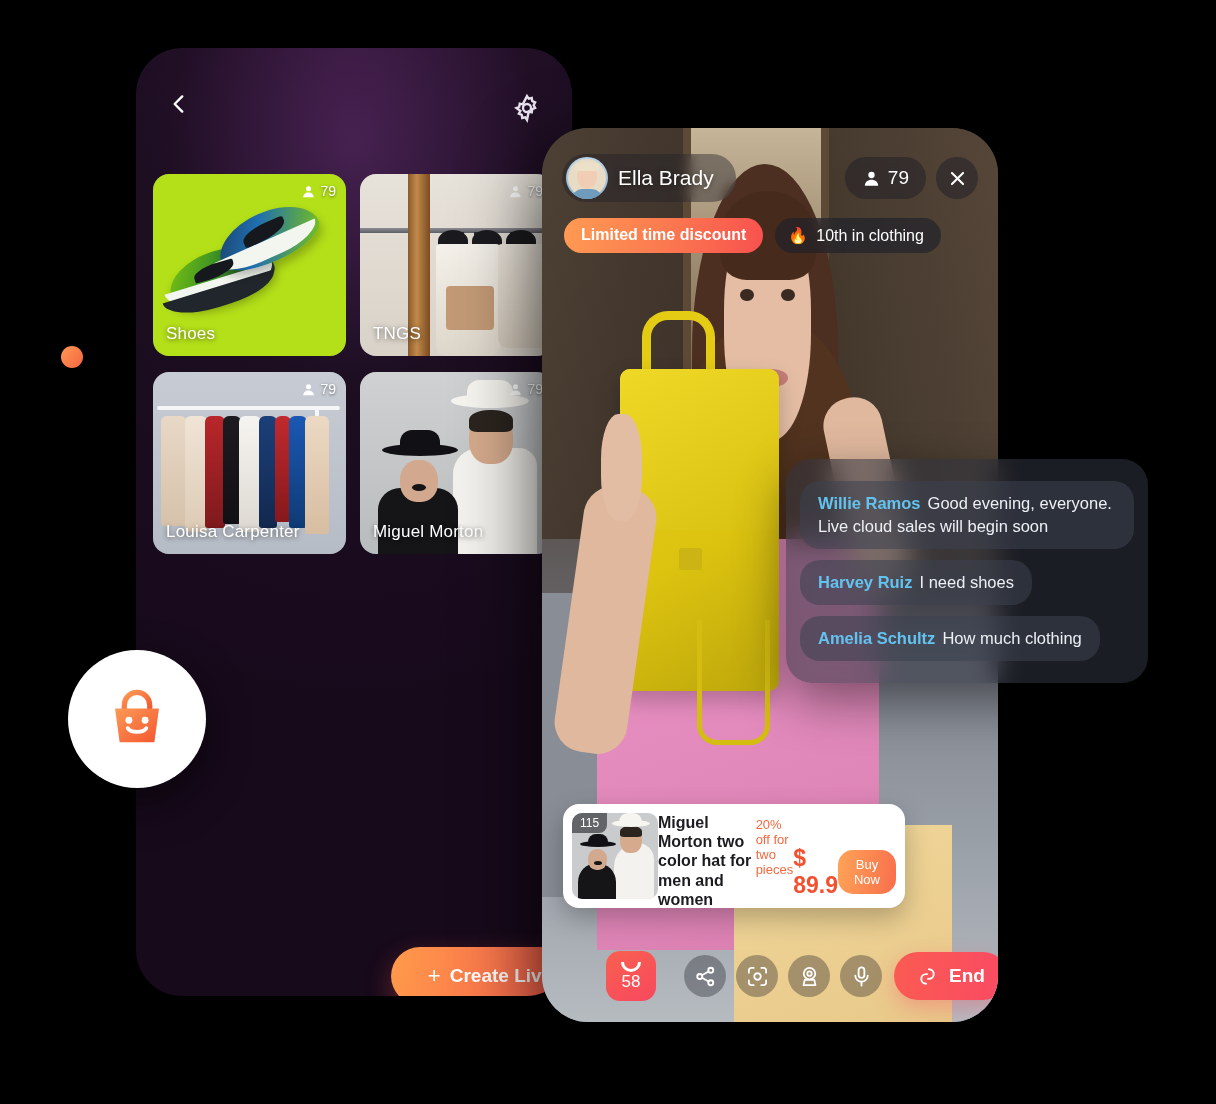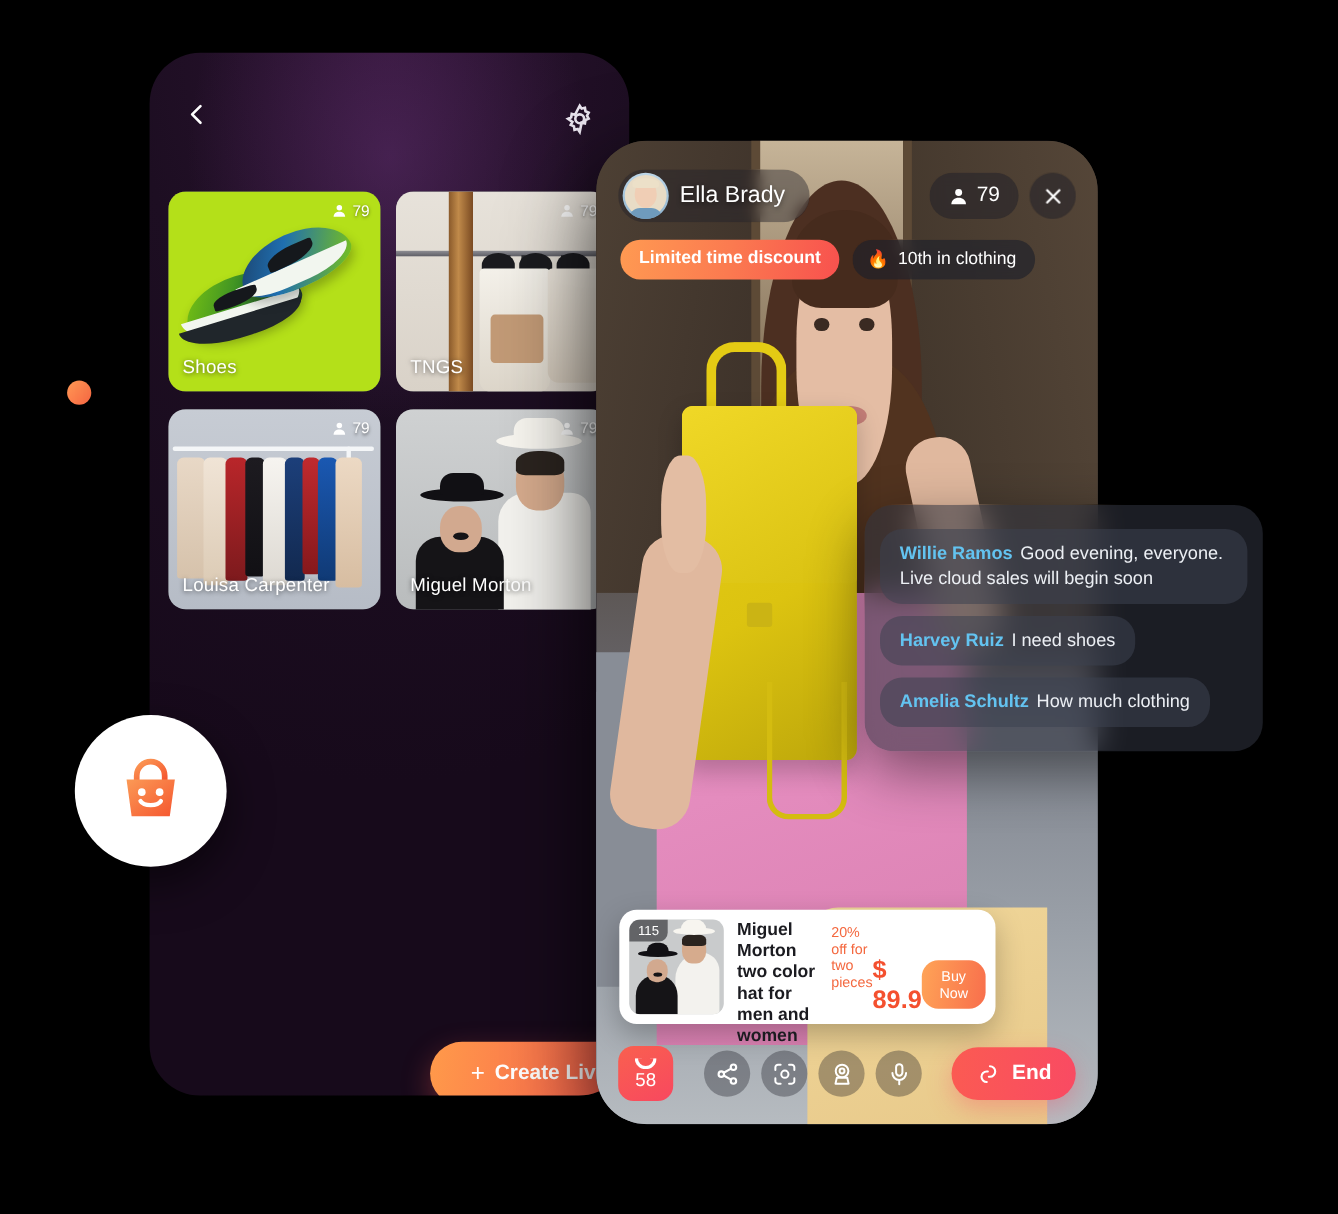--- a/index.html
+++ b/index.html
@@ -297,23 +297,23 @@
     background:linear-gradient(100deg,#ffa45a,#f8604e);
     color:#fff; font-size:14px; font-weight:700; font-style:italic;
     padding:4px 12px; border-radius:13px;
   }
   .svip-text { color:#fff; font-size:16px; white-space:nowrap;
     text-shadow:0 1px 3px rgba(0,0,0,.3); }
   .cart-icon { width:20px; height:20px; color:#fff; }
 
   
   .product-card {
-    position:absolute; left:21px; top:699px; width:342px; height:104px;
+    position:absolute; left:21px; top:676px; width:342px; height:104px;
     background:#fff; border-radius:16px; padding:9px;
-    display:flex; gap:12px; box-shadow:0 10px 26px rgba(0,0,0,.25);
+    display:flex; box-shadow:0 10px 26px rgba(0,0,0,.25);
   }
   .prod-thumb { position:relative; width:86px; height:86px; border-radius:10px;
     overflow:hidden; background:#c9cbcc; flex:none; }
   .prod-qty {
     position:absolute; left:0; top:0; background:rgba(60,60,64,.72);
     color:#fff; font-size:12px; padding:3px 8px; border-radius:0 0 8px 0;
   }
   .prod-info { flex:1; min-width:0; display:flex; }
   .prod-title { color:#1b1b20; font-size:16px; font-weight:700; line-height:1.2; }
   .prod-sub { color:#f4683f; font-size:13px; margin-top:4px; }
@@ -327,21 +327,21 @@
 
   
   .bottom-bar {
     position:absolute; left:0; bottom:18px; width:100%; height:56px;
     display:flex; align-items:center; padding:0 20px; gap:12px;
   }
   .bag-badge {
     width:50px; height:50px; border-radius:14px;
     background:linear-gradient(150deg,#f9604f 0%,#f8485f 100%);
     display:flex; flex-direction:column; align-items:center; justify-content:center;
-    color:#fff; gap:1px; border:none; cursor:pointer; flex:none;
+    color:#fff; gap:1px; border:none; cursor:pointer; flex:none;margin-left:44px;
   }
   .bag-badge .smile { width:20px; height:10px; border:3px solid #fff;
     border-top:none; border-radius:0 0 22px 22px; }
   .bag-badge .num { font-size:17px; font-weight:500; line-height:1; }
   .bar-icons { display:flex; align-items:center; gap:10px; margin-left:16px; }
   .bar-icon {
     width:42px; height:42px; border-radius:50%;
     background:rgba(25,26,34,.34);
     display:flex; align-items:center; justify-content:center;
     color:#fff; border:none; cursor:pointer;

